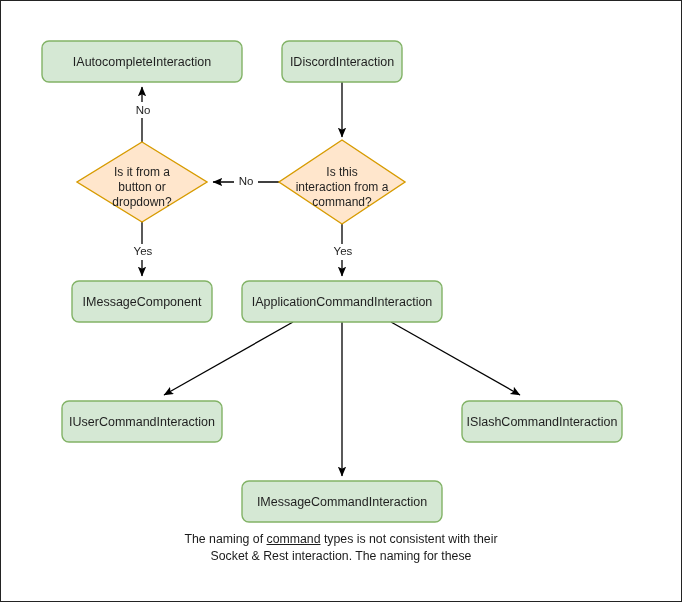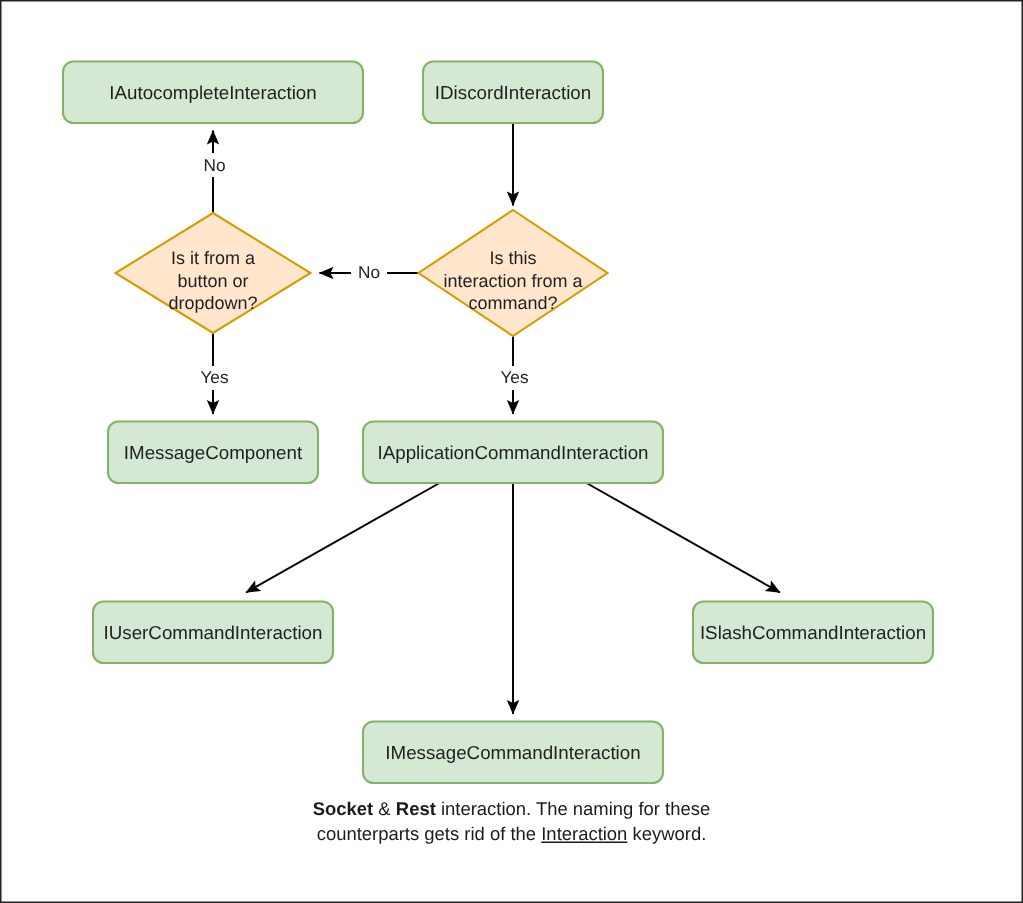--- a/index.html
+++ b/index.html
@@ -69,21 +69,21 @@
     position: absolute;
     left: 0;
     right: 0;
     top: 530px;
     text-align: center;
     font-family: "Liberation Sans", sans-serif;
     font-size: 12.3px;
     line-height: 17px;
     color: #1b1b1b;
   }
-  .caption b { font-weight: bold; }
+  .caption b { font-weight: normal; }
   .caption u { text-decoration: underline; }
 </style>
 </head>
 <body>
 
 <div id="canvas-frame">
 
   <svg class="flow" viewBox="0 0 682 602">
     <defs>
       <marker id="arrowhead" markerWidth="9" markerHeight="9" refX="7.2" refY="3.2" orient="auto" markerUnits="strokeWidth">
@@ -166,20 +166,20 @@
 
       <g>
         <rect class="node-rect" x="241" y="480" width="200" height="41" rx="7" ry="7"></rect>
         <text class="node-label" x="341" y="501.5">IMessageCommandInteraction</text>
       </g>
     </g>
   </svg>
 
   <div class="caption">
     <div>
-      <b>Socket</b><span> &amp; </span><b>Rest</b><span> interaction. The naming for these</span>
+      <span>The naming of </span><u>command</u><span> types is not consistent with their</span>
     </div>
     <div>
-      <span>counterparts gets rid of the </span><u>Interaction</u><span> keyword.</span>
+      <b>Socket</b><span> &amp; </span><b>Rest</b><span> interaction. The naming for these</span>
     </div>
   </div>
 
 </div>
 
 </body></html>

